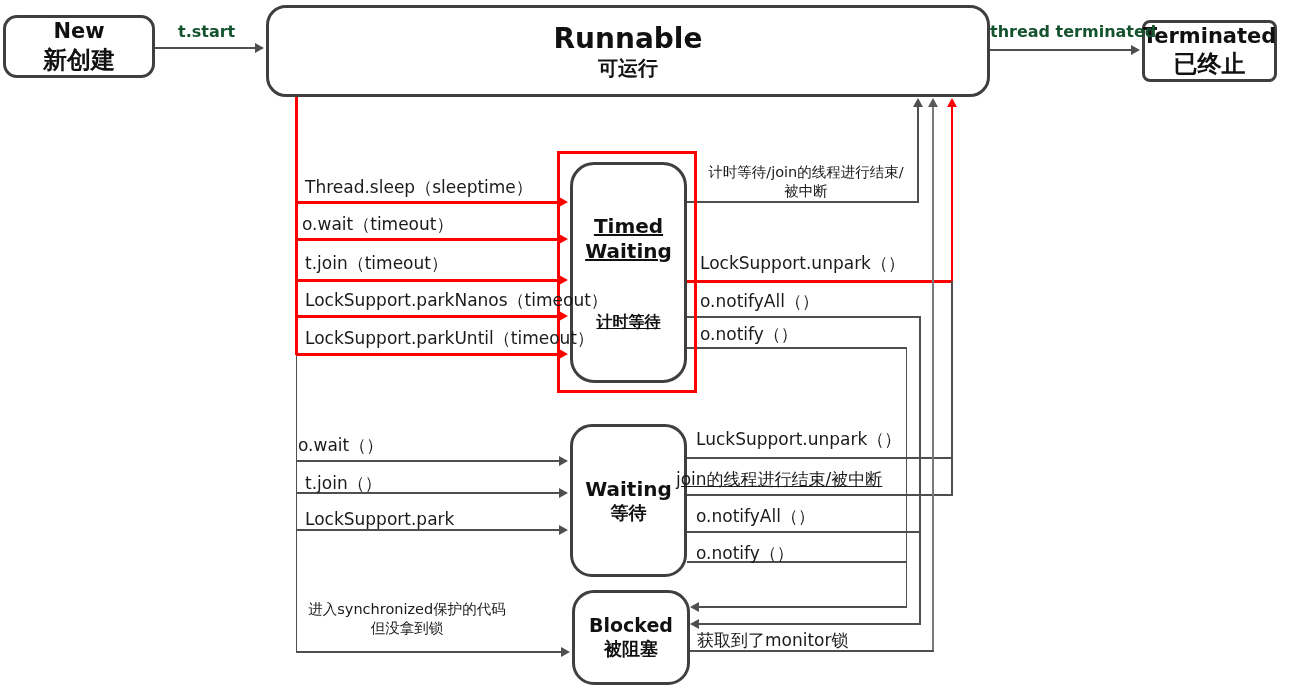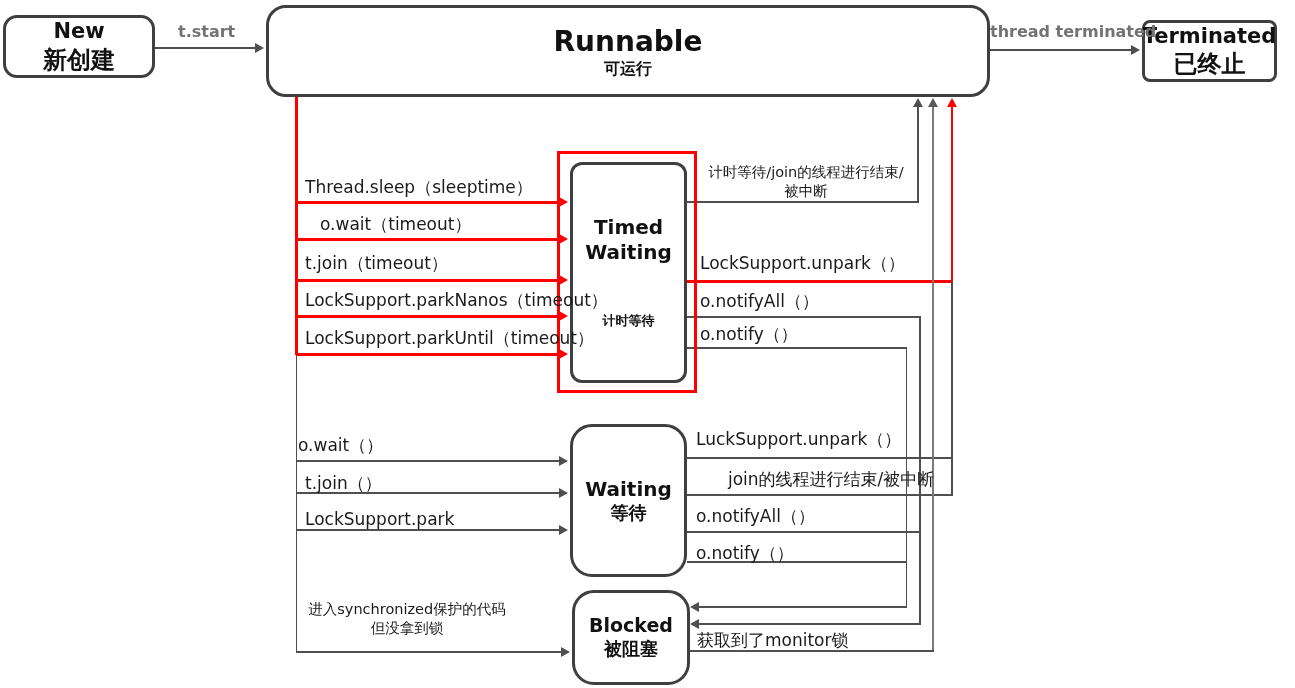--- a/index.html
+++ b/index.html
@@ -26,48 +26,48 @@
   .vl.red{width:2.5px;}
   .gray{background:#7a7a7a;width:2px;}
   .arr{position:absolute;width:0;height:0;z-index:2;}
   .arr-r{border-top:5px solid transparent;border-bottom:5px solid transparent;border-left:9px solid #4f4f4f;}
   .arr-l{border-top:5px solid transparent;border-bottom:5px solid transparent;border-right:9px solid #4f4f4f;}
   .arr-u{border-left:5px solid transparent;border-right:5px solid transparent;border-bottom:9px solid #4f4f4f;}
   .arr-r.redarr{border-left-color:#ff0000;}
   .arr-u.redarr{border-bottom-color:#ff0000;}
   .arr-u.grayarr{border-bottom-color:#5a5a5a;}
   .lbl{position:absolute;font-size:17px;color:#1a1a1a;white-space:nowrap;z-index:4;}
-  .lbl-bold{font-weight:bold;font-size:16px;color:#737373;}
+  .lbl-bold{font-weight:bold;font-size:16px;color:#14532d;}
   .lbl-block{position:absolute;font-size:14.5px;color:#1a1a1a;text-align:center;line-height:1.3;z-index:4;}
 </style>
 </head>
 <body>
 
 <div class="canvas">
 
   <div class="state-box" style="left:3px;top:15px;width:152px;height:63px;border-radius:14px;">
     <div class="state-en">New</div>
     <div class="state-zh">新创建</div>
   </div>
 
   <div class="state-box" style="left:266px;top:5px;width:724px;height:92px;border-radius:20px;">
     <div class="state-en" style="font-size:28px;">Runnable</div>
-    <div class="state-zh" style="font-size:16px;text-align:center;">可运行</div>
+    <div class="state-zh" style="font-size:20px;text-align:center;">可运行</div>
   </div>
 
   <div class="state-box" style="left:1142px;top:20px;width:135px;height:62px;border-radius:8px;">
     <div class="state-en">Terminated</div>
     <div class="state-zh">已终止</div>
   </div>
 
   <div class="red-rect" style="left:557px;top:151px;width:140px;height:242px;"></div>
-  <div class="state-box" style="left:570px;top:162px;width:117px;height:221px;border-radius:12px;">
+  <div class="state-box" style="left:570px;top:162px;width:117px;height:221px;border-radius:24px;text-decoration:underline;">
     <div class="state-en" style="font-size:20px;">Timed</div>
     <div class="state-en" style="font-size:20px;">Waiting</div>
-    <div class="state-zh" style="font-size:13px;margin-top:48px;">计时等待</div>
+    <div class="state-zh" style="font-size:16px;margin-top:48px;">计时等待</div>
   </div>
 
   <div class="state-box" style="left:570px;top:424px;width:117px;height:153px;border-radius:22px;">
     <div class="state-en" style="font-size:20px;">Waiting</div>
     <div class="state-zh" style="font-size:18px;">等待</div>
   </div>
 
   <div class="state-box" style="left:572px;top:590px;width:118px;height:95px;border-radius:22px;">
     <div class="state-en" style="font-size:19px;">Blocked</div>
     <div class="state-zh" style="font-size:18px;">被阻塞</div>
@@ -81,21 +81,21 @@
   <div class="hl" style="left:989px;top:49px;width:142px;"></div>
   <div class="arr arr-r" style="left:1131px;top:45px;"></div>
 
   <div class="vl red" style="left:295px;top:97px;height:258px;"></div>
   <div class="vl" style="left:295.5px;top:355px;height:298px;"></div>
 
   <div class="lbl" style="left:305px;top:176px;">Thread.sleep（sleeptime）</div>
   <div class="hl red" style="left:296px;top:201px;width:263px;"></div>
   <div class="arr arr-r redarr" style="left:559px;top:197px;"></div>
 
-  <div class="lbl" style="left:320px;top:213px;">o.wait（timeout）</div>
+  <div class="lbl" style="left:302px;top:213px;">o.wait（timeout）</div>
   <div class="hl red" style="left:296px;top:238px;width:263px;"></div>
   <div class="arr arr-r redarr" style="left:559px;top:234px;"></div>
 
   <div class="lbl" style="left:305px;top:252px;">t.join（timeout）</div>
   <div class="hl red" style="left:296px;top:279px;width:263px;"></div>
   <div class="arr arr-r redarr" style="left:559px;top:275px;"></div>
 
   <div class="lbl" style="left:305px;top:289px;">LockSupport.parkNanos（timeout）</div>
   <div class="hl red" style="left:296px;top:315px;width:263px;"></div>
   <div class="arr arr-r redarr" style="left:559px;top:311px;"></div>
@@ -138,21 +138,21 @@
 
   <div class="lbl" style="left:700px;top:290px;">o.notifyAll（）</div>
   <div class="hl" style="left:687px;top:316px;width:234px;"></div>
 
   <div class="lbl" style="left:700px;top:323px;">o.notify（）</div>
   <div class="hl" style="left:687px;top:347px;width:220px;"></div>
 
   <div class="lbl" style="left:696px;top:428px;">LuckSupport.unpark（）</div>
   <div class="hl" style="left:687px;top:457px;width:266px;"></div>
 
-  <div class="lbl" style="left:728px;top:468px;">join的线程进行结束/被中断</div>
+  <div class="lbl" style="left:676px;top:468px;text-decoration:underline;">join的线程进行结束/被中断</div>
   <div class="hl" style="left:687px;top:494px;width:266px;"></div>
 
   <div class="lbl" style="left:696px;top:505px;">o.notifyAll（）</div>
   <div class="hl" style="left:687px;top:531px;width:234px;"></div>
 
   <div class="lbl" style="left:696px;top:542px;">o.notify（）</div>
   <div class="hl" style="left:687px;top:561px;width:220px;"></div>
 
   <div class="vl" style="left:951px;top:281px;height:215px;"></div>
   <div class="vl gray" style="left:932px;top:106px;height:546px;"></div>

